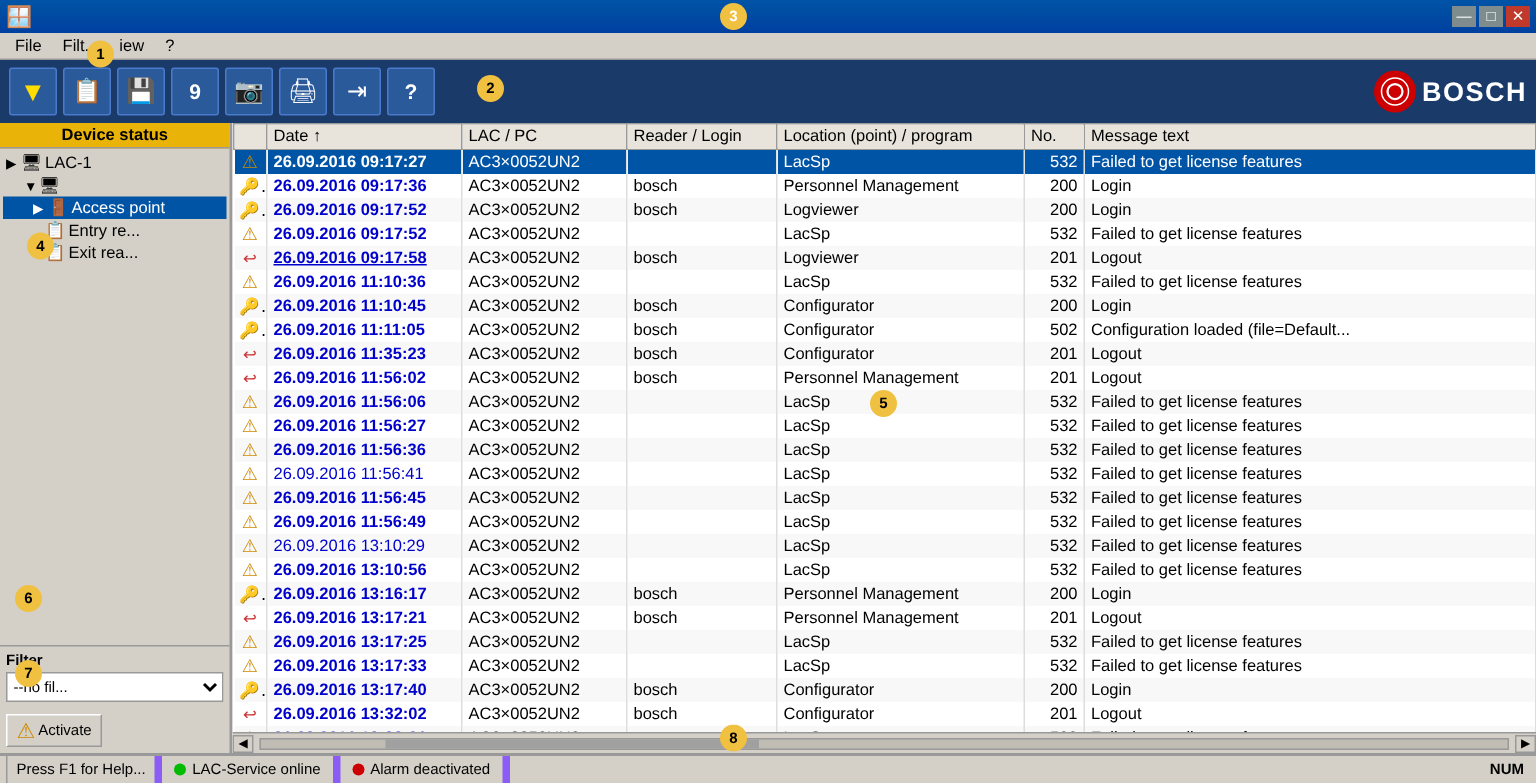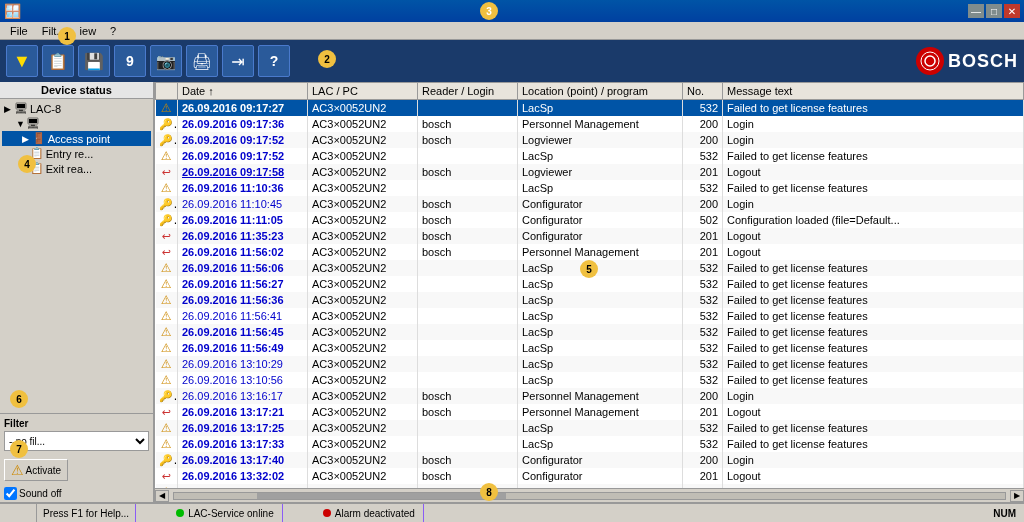--- a/index.html
+++ b/index.html
@@ -97,21 +97,21 @@
     .left-panel {
       width: 155px;
       min-width: 155px;
       background: #d4d0c8;
       border-right: 2px solid #999;
       display: flex;
       flex-direction: column;
     }
 
     .panel-header {
-      background: #e5e5e5;
+      background: #eab308;
       border-bottom: 1px solid #999;
       padding: 2px 4px;
       font-weight: bold;
       font-size: 11px;
       text-align: center;
     }
 
     .device-tree {
       flex: 1;
       overflow: auto;
@@ -264,25 +264,24 @@
       background: #d4d0c8;
       border-top: 2px solid #999;
       display: flex;
       align-items: center;
       font-size: 10px;
       padding: 0 4px;
       gap: 0;
     }
     .status-segment {
       padding: 0 8px;
-      border-right: 1px solid #8b5cf6;
+      border-right: 5px solid #8b5cf6;
       height: 100%;
       display: flex;
       align-items: center;
-      margin-left: 32px;
     }
     .status-segment:first-child { border-left: 1px solid #999; }
     .status-dot { width: 8px; height: 8px; border-radius: 50%; margin-right: 4px; }
     .status-dot.green { background: #00bb00; }
     .status-dot.red { background: #cc0000; }
     .status-help { padding: 0 6px; font-size: 10px; }
     .status-right { margin-left: auto; padding: 0 4px; font-weight: bold; }
   </style>
 </head>
 <body>
@@ -340,21 +339,21 @@
     <div class="left-panel">
       <div class="panel-header">Device status</div>
 
       <div class="device-tree">
 
         <div style="position:absolute; left:18px; top:155px; background:#f0c040; border-radius:50%; width:18px; height:18px; display:flex; align-items:center; justify-content:center; font-weight:bold; font-size:10px; z-index:20;">4</div>
 
         <div class="tree-item" style="display:flex; align-items:center;">
           <span style="font-size:9px; width:10px;">▶</span>
           <span style="margin-right:2px;">🖥</span>
-          <span>LAC-8</span>
+          <span>LAC-1</span>
         </div>
 
         <div class="tree-item" style="padding-left:14px;">
           <span style="font-size:9px; width:10px;">▼</span>
           <span style="margin-right:2px;">🖥</span>
           <span>  </span>
         </div>
 
         <div class="tree-item selected" style="padding-left:20px;">
           <span style="font-size:9px; width:10px;">▶</span>
@@ -384,24 +383,20 @@
 
       <div class="activate-section">
 
         <div style="position:absolute; left:10px; top:440px; background:#f0c040; border-radius:50%; width:18px; height:18px; display:flex; align-items:center; justify-content:center; font-weight:bold; font-size:10px; z-index:20;">7</div>
         <div class="activate-btn">
           <span style="color:#cc8800; font-size:14px;">⚠</span>
           <span>Activate</span>
         </div>
       </div>
 
-      <div class="sound-off">
-        <input type="checkbox" checked="" style="">
-        <span>Sound off</span>
-      </div>
     </div>
 
     <div class="log-panel">
 
       <div style="position:absolute; left:580px; top:260px; background:#f0c040; border-radius:50%; width:18px; height:18px; display:flex; align-items:center; justify-content:center; font-weight:bold; font-size:10px; z-index:20;">5</div>
 
       <div class="log-table-container">
         <table class="log-table">
           <thead>
             <tr>
@@ -464,21 +459,21 @@
     <td class="icon-cell col-icon"><span style="color:#cc8800; font-size:12px;">⚠</span></td>
     <td class="col-date" style="color:#0000cc; font-weight:bold;">26.09.2016 11:10:36</td>
     <td class="col-lac">AC3×0052UN2</td>
     <td class="col-reader"></td>
     <td class="col-location">LacSp</td>
     <td class="col-no" style="text-align:right;">532</td>
     <td class="col-msg">Failed to get license features</td>
   </tr>
               <tr style="background: rgb(248, 248, 248);">
     <td class="icon-cell col-icon"><span style="color:#cc3333; font-size:11px;">🔑</span></td>
-    <td class="col-date" style="color:#0000cc; font-weight:normal;">26.09.2016 11:10:45</td>
+    <td class="col-date" style="color:#0000cc; font-weight:bold;">26.09.2016 11:10:45</td>
     <td class="col-lac">AC3×0052UN2</td>
     <td class="col-reader">bosch</td>
     <td class="col-location">Configurator</td>
     <td class="col-no" style="text-align:right;">200</td>
     <td class="col-msg">Login</td>
   </tr>
               <tr>
     <td class="icon-cell col-icon"><span style="color:#cc3333; font-size:11px;">🔑</span></td>
     <td class="col-date" style="color:#0000cc; font-weight:bold;">26.09.2016 11:11:05</td>
     <td class="col-lac">AC3×0052UN2</td>
@@ -563,30 +558,30 @@
     <td class="icon-cell col-icon"><span style="color:#cc8800; font-size:12px;">⚠</span></td>
     <td class="col-date" style="color:#0000cc; font-weight:normal;">26.09.2016 13:10:29</td>
     <td class="col-lac">AC3×0052UN2</td>
     <td class="col-reader"></td>
     <td class="col-location">LacSp</td>
     <td class="col-no" style="text-align:right;">532</td>
     <td class="col-msg">Failed to get license features</td>
   </tr>
               <tr>
     <td class="icon-cell col-icon"><span style="color:#cc8800; font-size:12px;">⚠</span></td>
-    <td class="col-date" style="color:#0000cc; font-weight:normal;">26.09.2016 13:10:56</td>
+    <td class="col-date" style="color:#0000cc; font-weight:bold;">26.09.2016 13:10:56</td>
     <td class="col-lac">AC3×0052UN2</td>
     <td class="col-reader"></td>
     <td class="col-location">LacSp</td>
     <td class="col-no" style="text-align:right;">532</td>
     <td class="col-msg">Failed to get license features</td>
   </tr>
               <tr style="background: rgb(248, 248, 248);">
     <td class="icon-cell col-icon"><span style="color:#cc3333; font-size:11px;">🔑</span></td>
-    <td class="col-date" style="color:#0000cc; font-weight:normal;">26.09.2016 13:16:17</td>
+    <td class="col-date" style="color:#0000cc; font-weight:bold;">26.09.2016 13:16:17</td>
     <td class="col-lac">AC3×0052UN2</td>
     <td class="col-reader">bosch</td>
     <td class="col-location">Personnel Management</td>
     <td class="col-no" style="text-align:right;">200</td>
     <td class="col-msg">Login</td>
   </tr>
               <tr>
     <td class="icon-cell col-icon"><span style="color:#cc3333; font-size:11px;">↩</span></td>
     <td class="col-date" style="color:#0000cc; font-weight:bold;">26.09.2016 13:17:21</td>
     <td class="col-lac">AC3×0052UN2</td>

